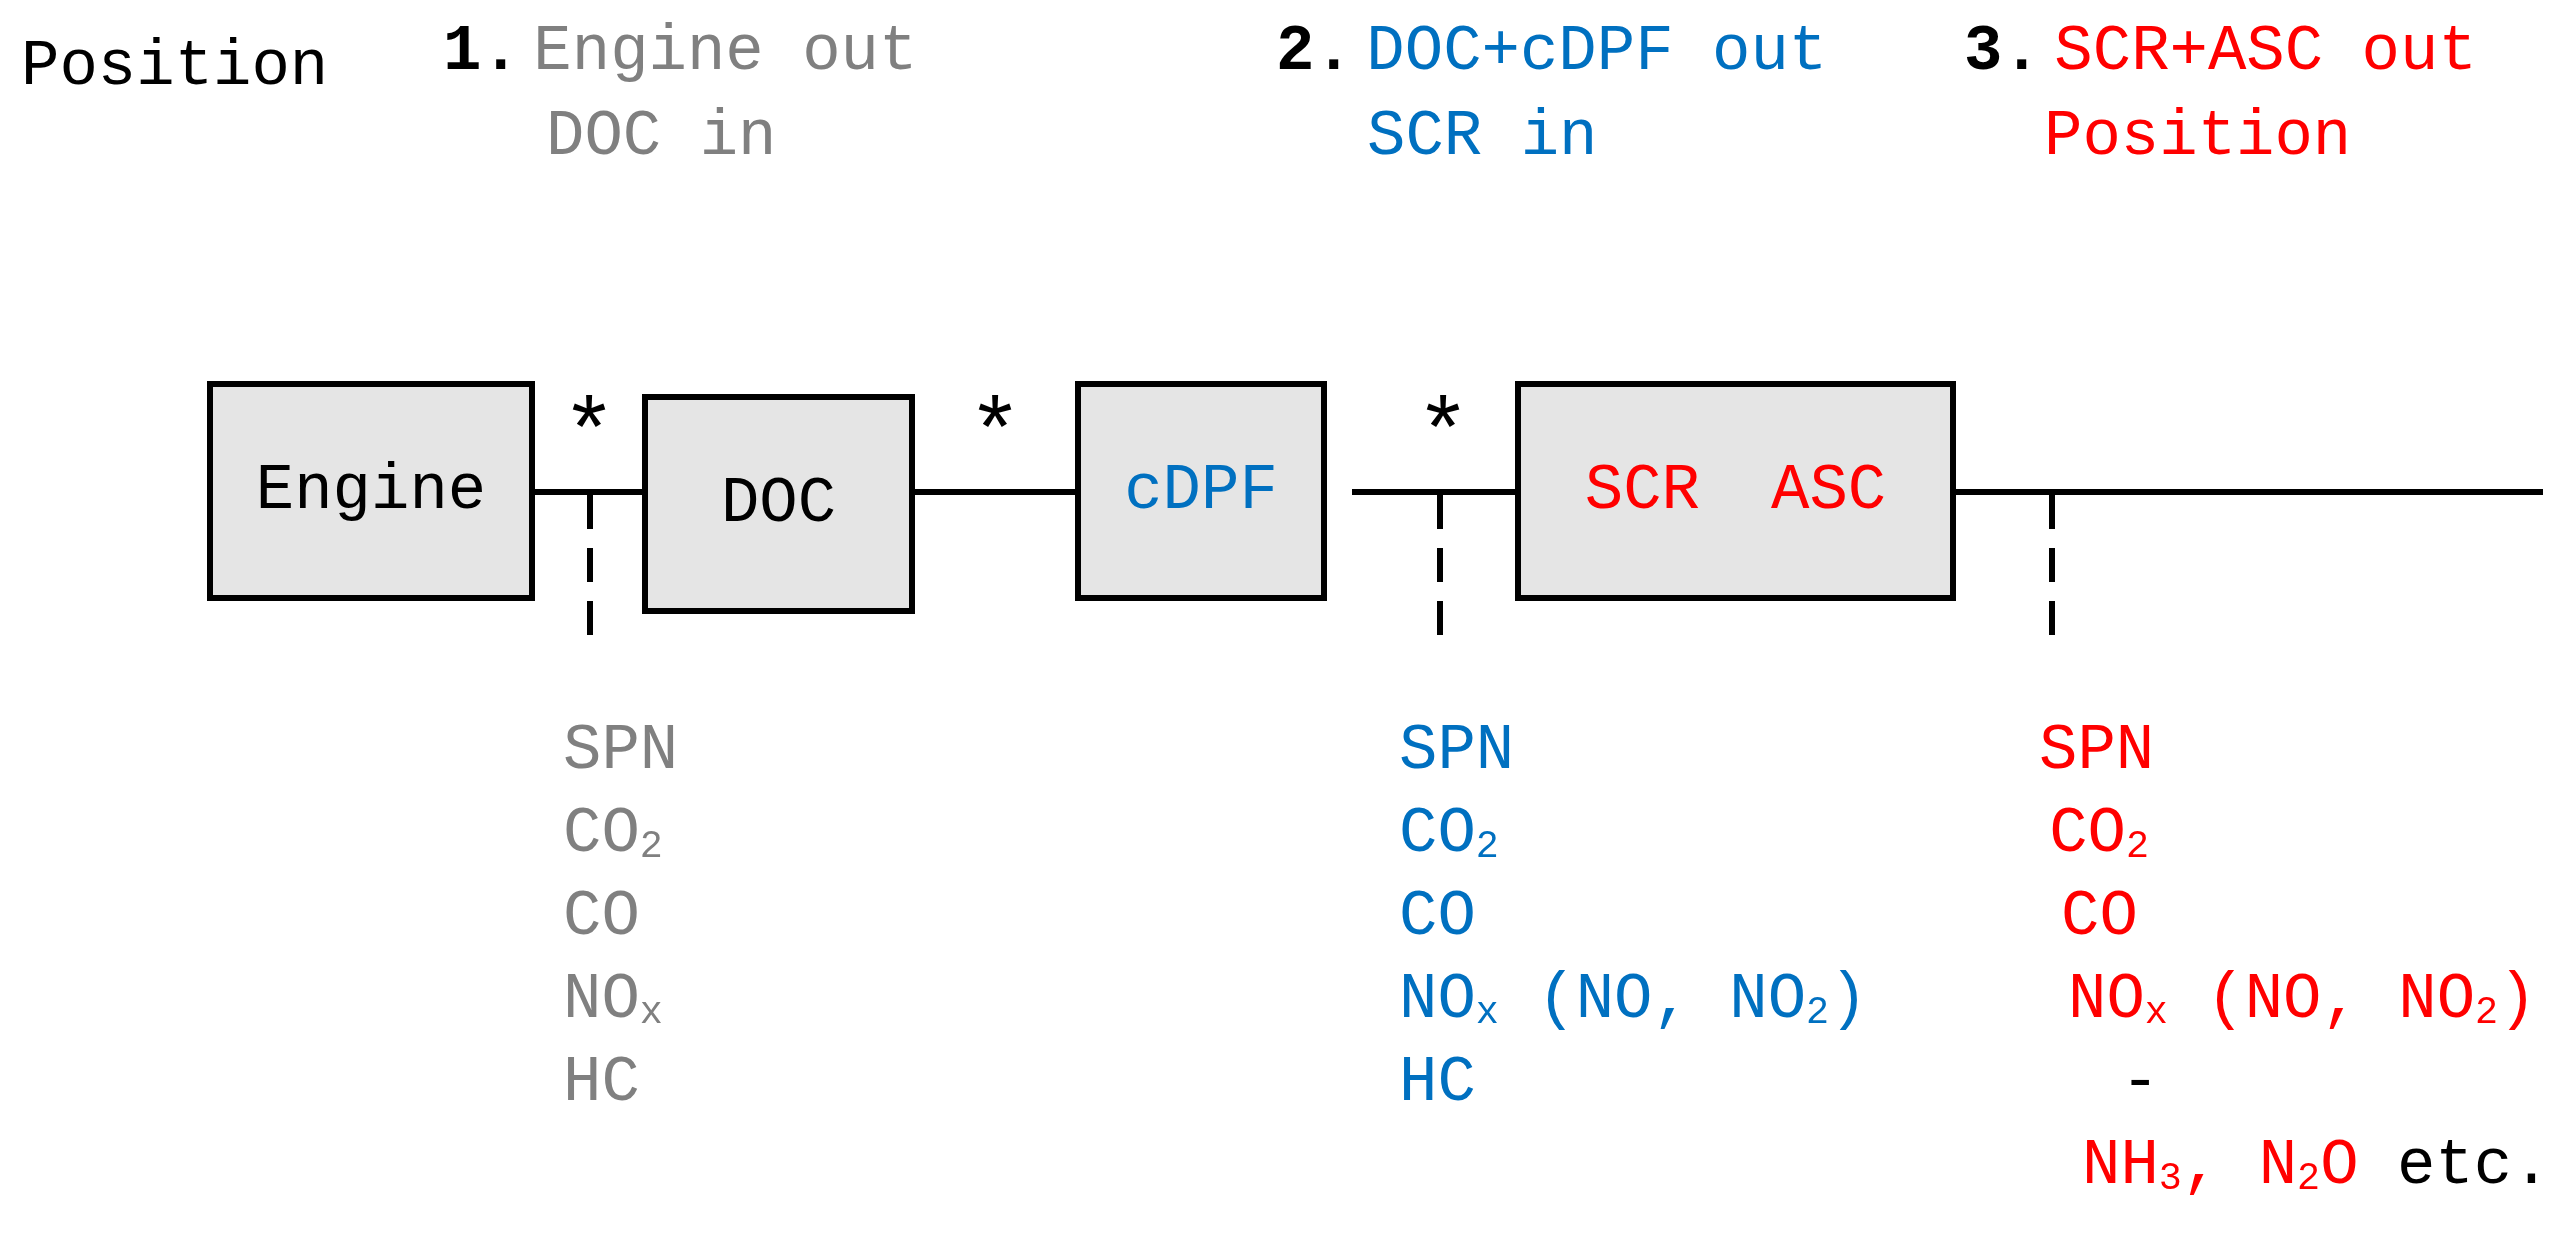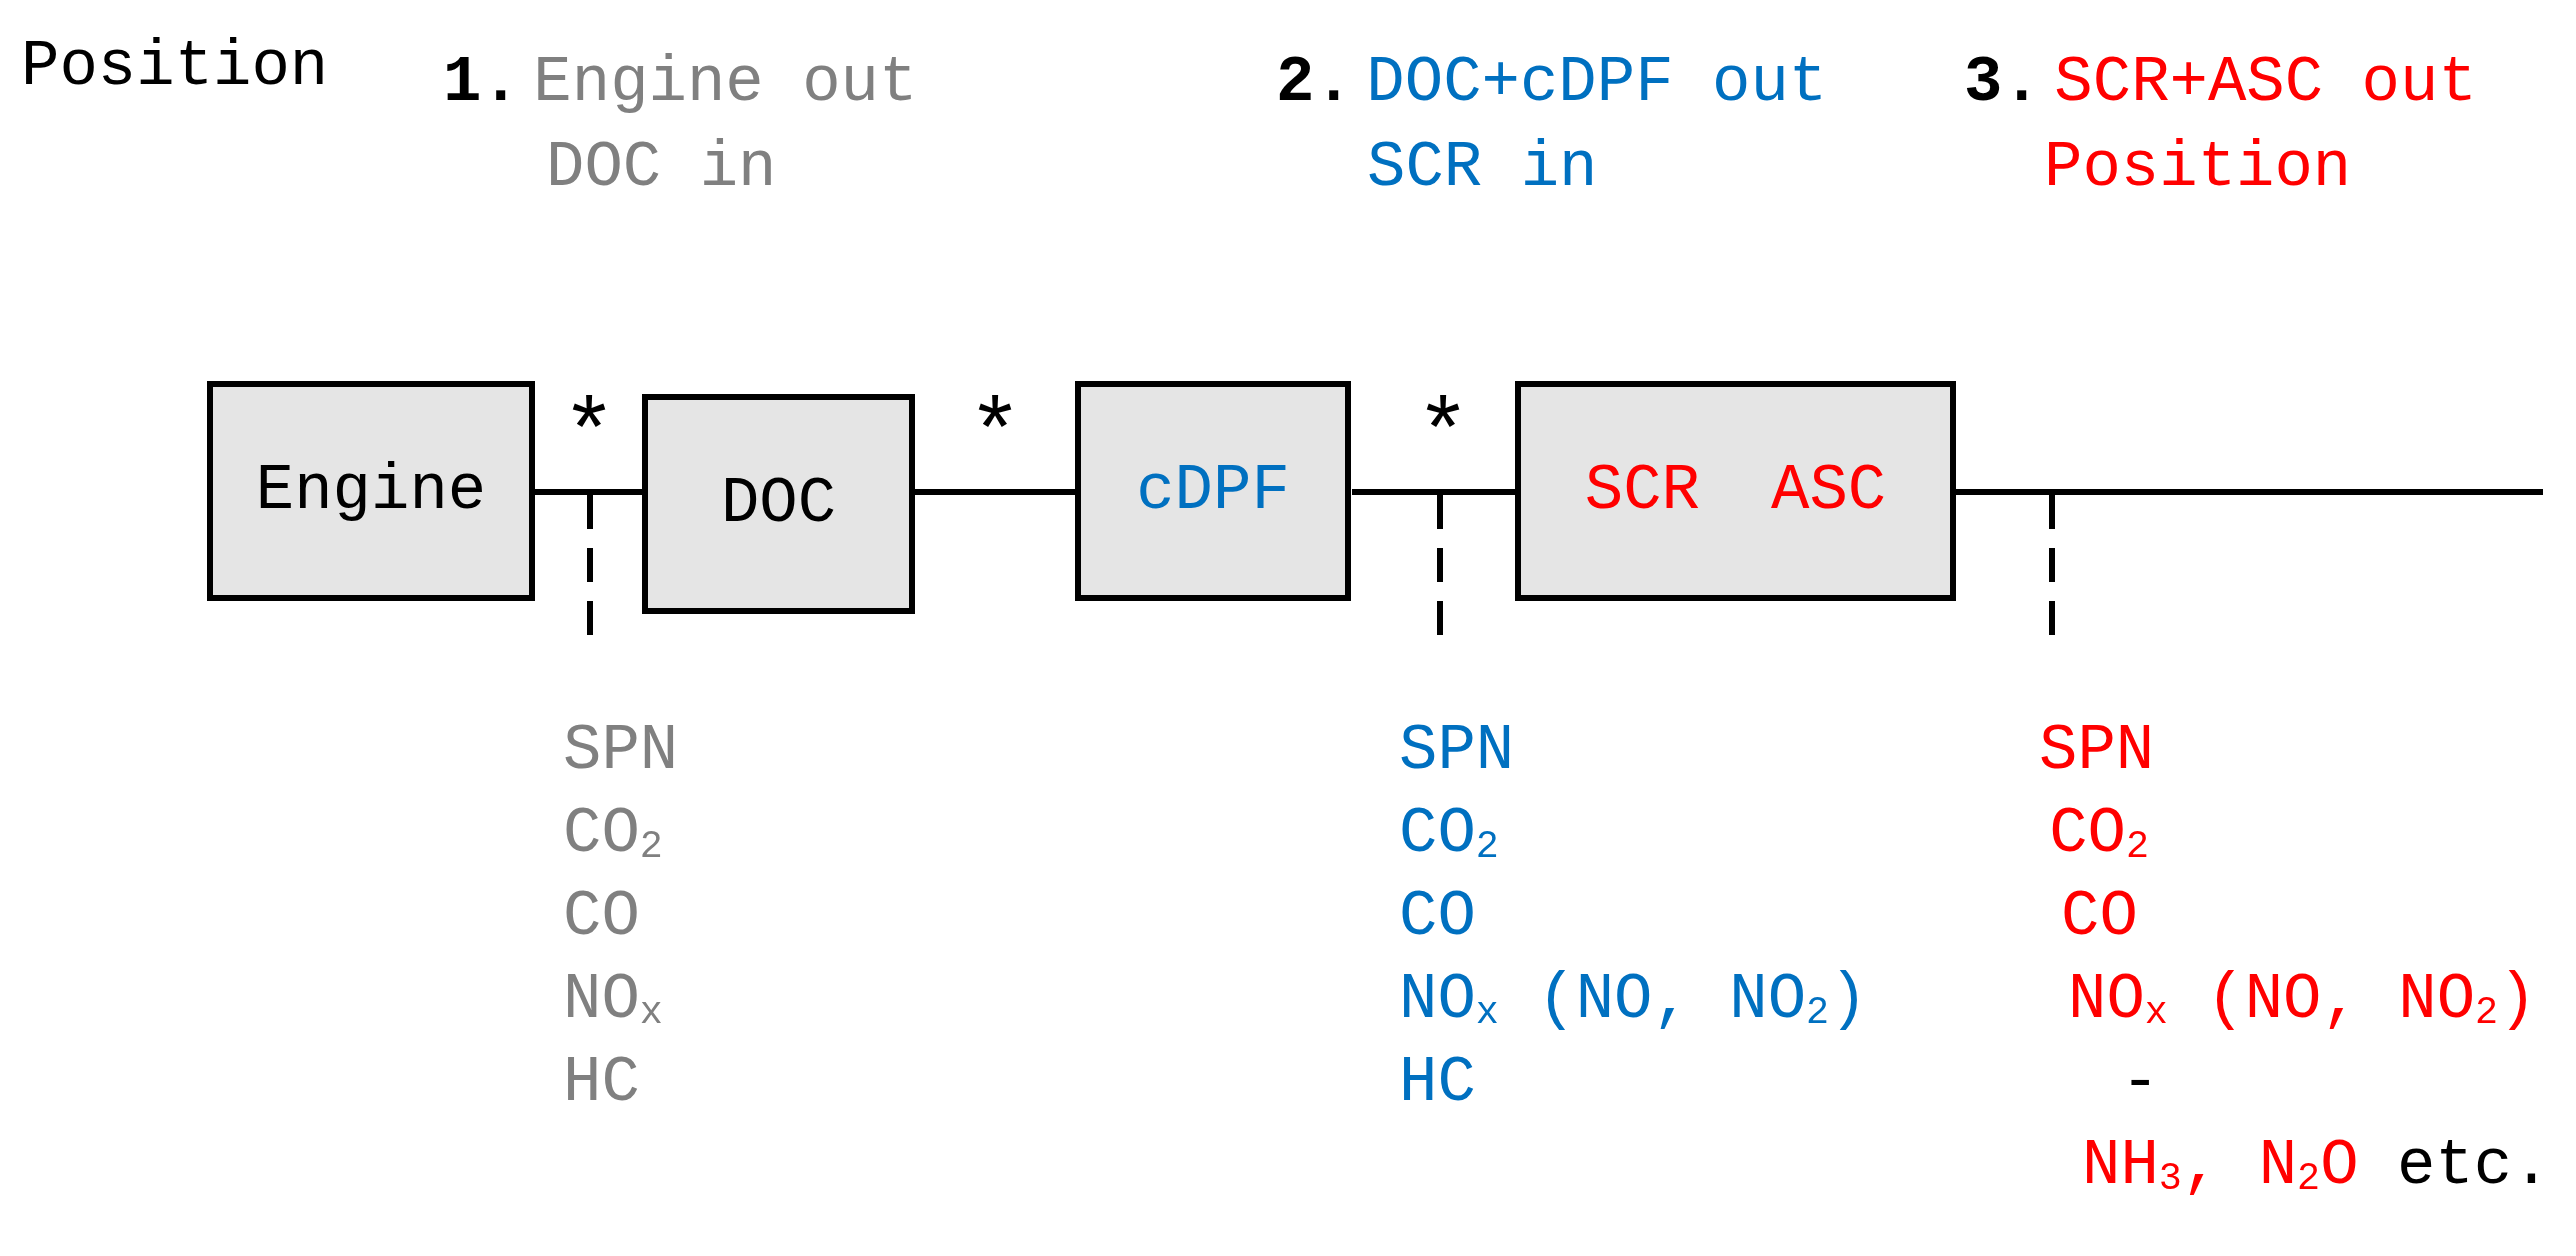--- a/index.html
+++ b/index.html
@@ -13,21 +13,21 @@
     overflow:hidden;
   }
   
   .c1{color:var(--c1,#808080);}
   .c2{color:var(--c2,#0070C0);}
   .c3{color:var(--c3,#FF0000);}
   .ink{color:var(--ink,#000);}
 
   .pos-label{position:absolute;left:21px;top:25.4px;line-height:85px;}
 
-  .hdr{position:absolute;top:41px;line-height:85px;white-space:nowrap;}
+  .hdr{position:absolute;top:10px;line-height:85px;white-space:nowrap;}
   .hdr .num{font-weight:bold;color:var(--ink,#000);}
   .hdr .h-txt{margin-left:13.5px;}
 
   .box{
     position:absolute;top:381px;height:220px;
     box-sizing:border-box;
     border:6.8px solid var(--ink,#000);
     display:flex;align-items:center;justify-content:center;
     background:#e5e5e5;white-space:nowrap;
   }
@@ -72,21 +72,21 @@
     <div><span class="num">3.</span><span class="h-txt c3">SCR+ASC out</span></div>
     <div class="c3" style="padding-left:80px;">Position</div>
   </div>
 
   <div class="box" style="left:207px;width:328px;">
     <span>Engine</span>
   </div>
   <div class="box" style="left:642px;width:273px;margin-top:13px;">
     <span>DOC</span>
   </div>
-  <div class="box c2" style="left:1075px;width:276px;">
+  <div class="box c2" style="left:1075px;width:252px;">
     <span>cDPF</span>
   </div>
   <div class="box scr-asc c3" style="left:1515px;width:441px;">
     <span>SCR</span>
     <span>ASC</span>
   </div>
 
   <div class="pipe" style="left:535px;width:107px;"></div>
   <div class="pipe" style="left:915px;width:161px;"></div>
   <div class="pipe" style="left:1352px;width:163px;"></div>

